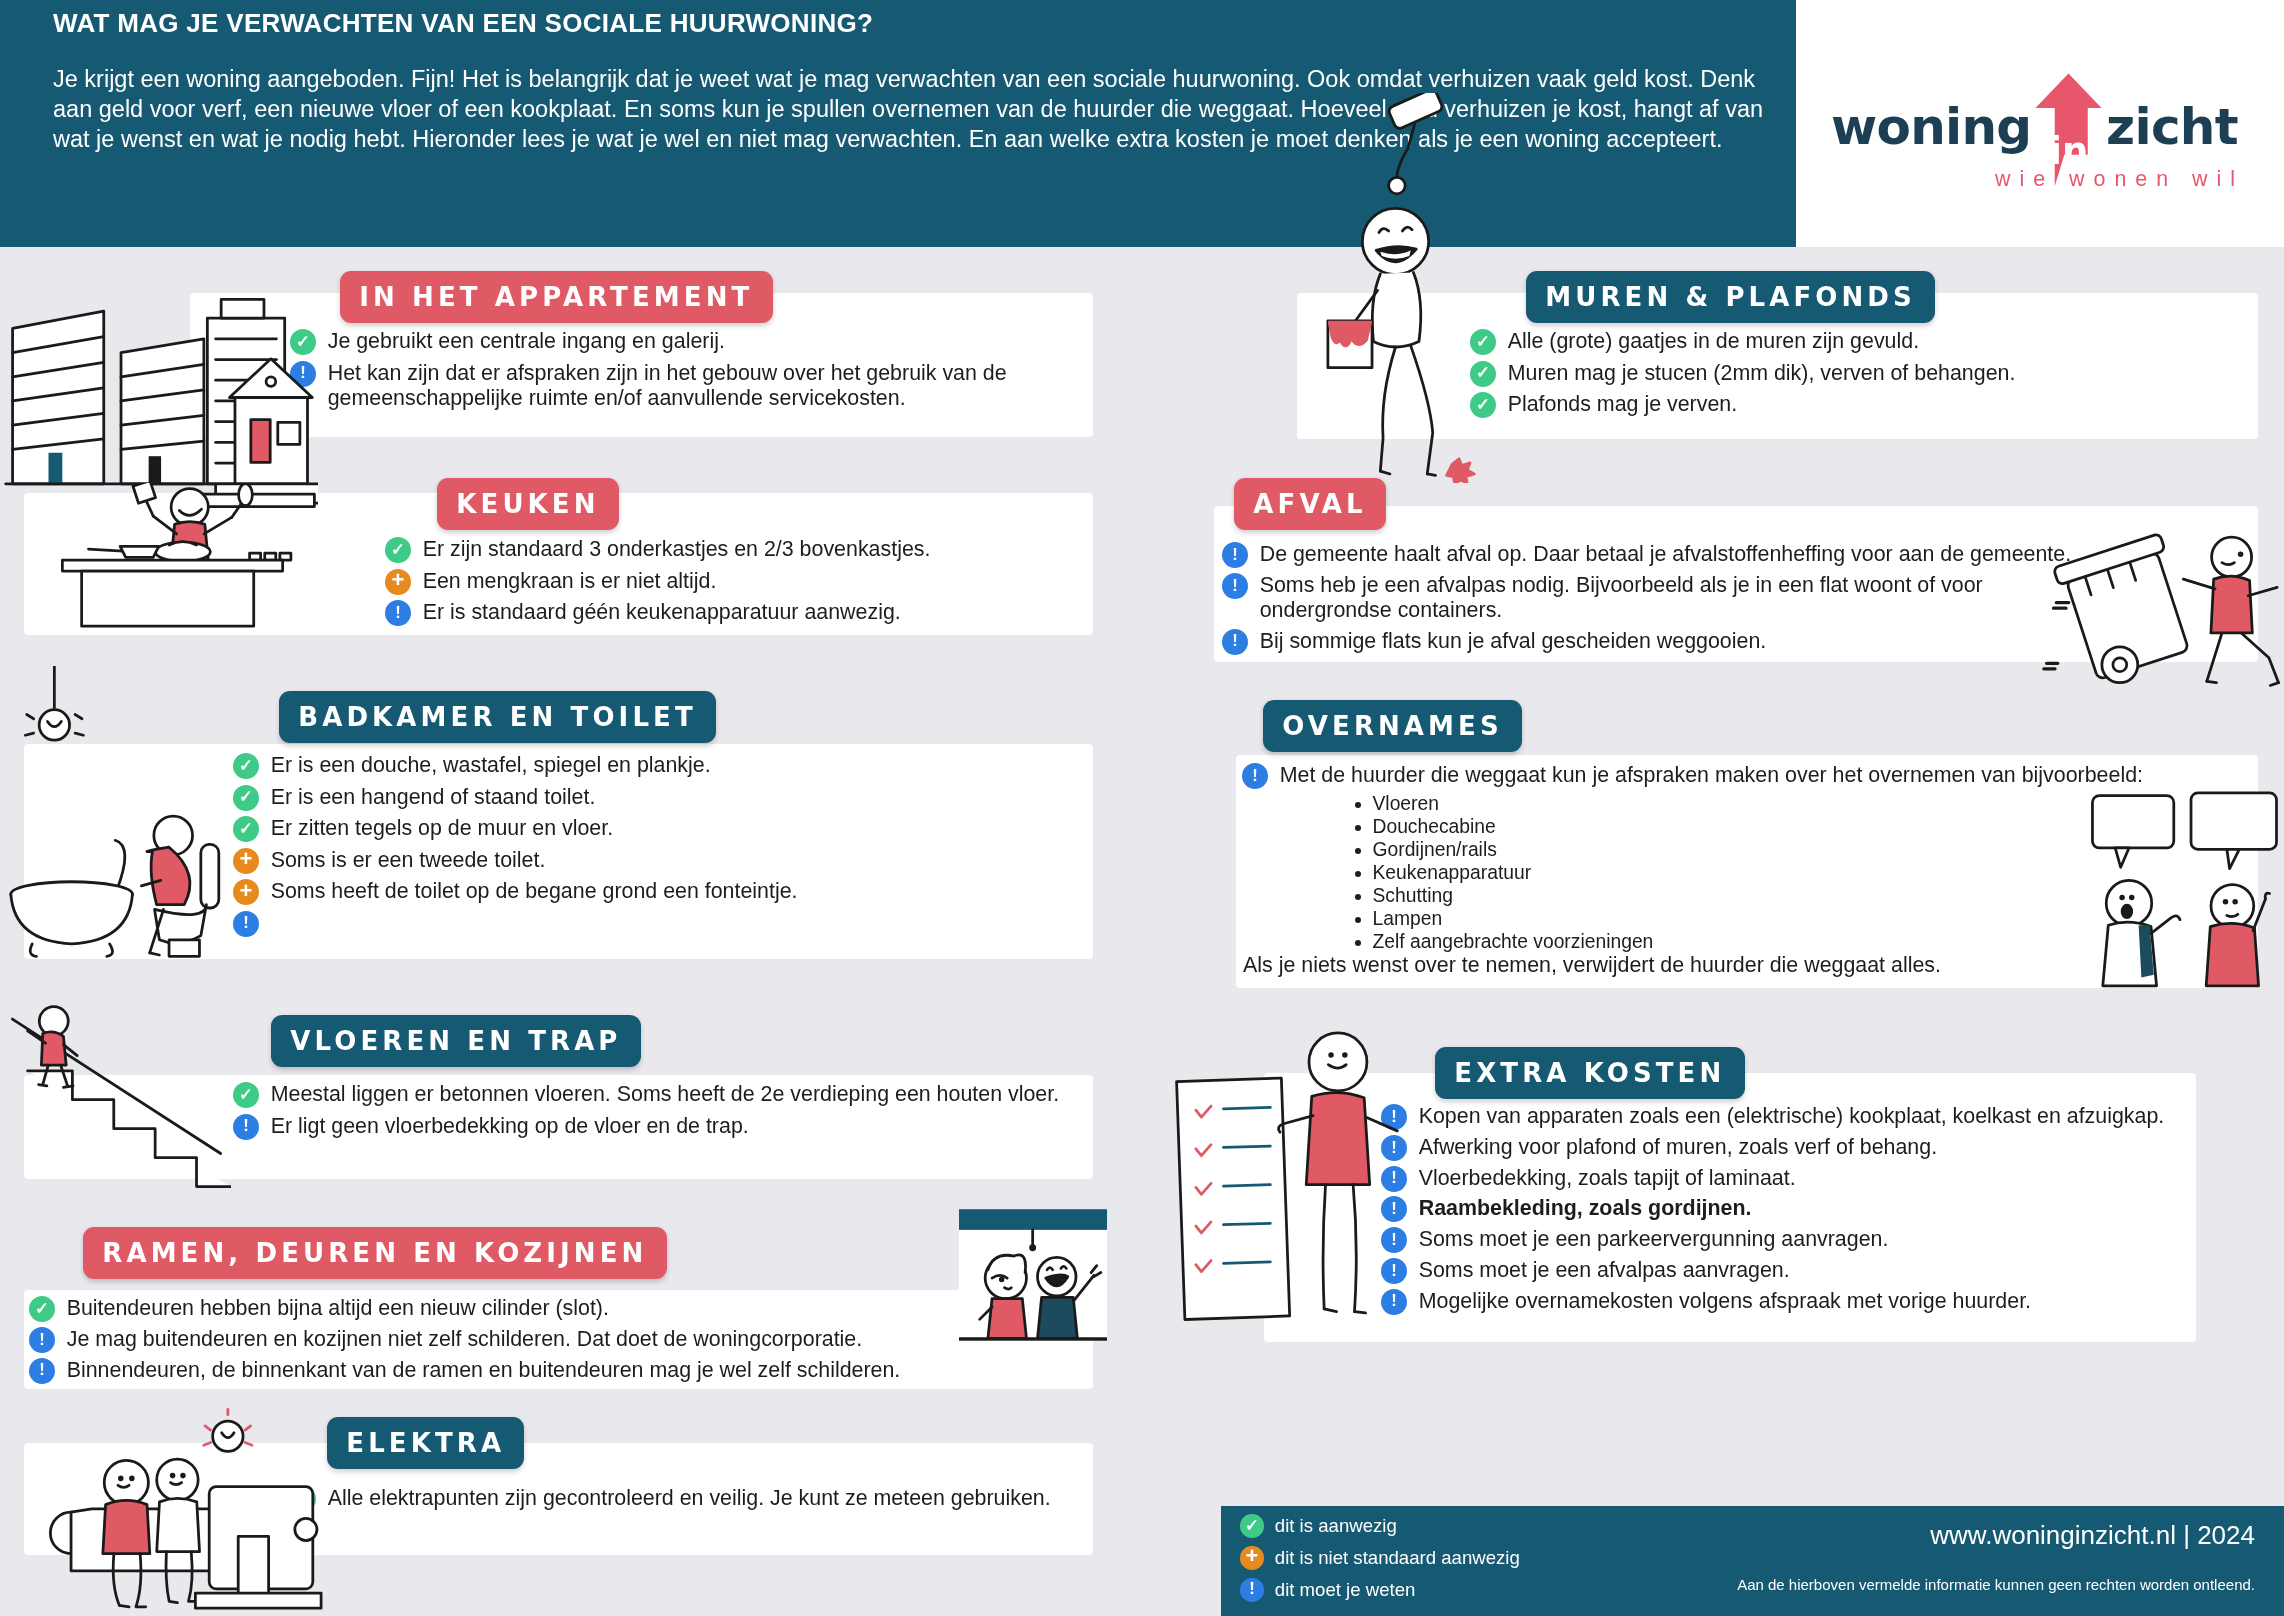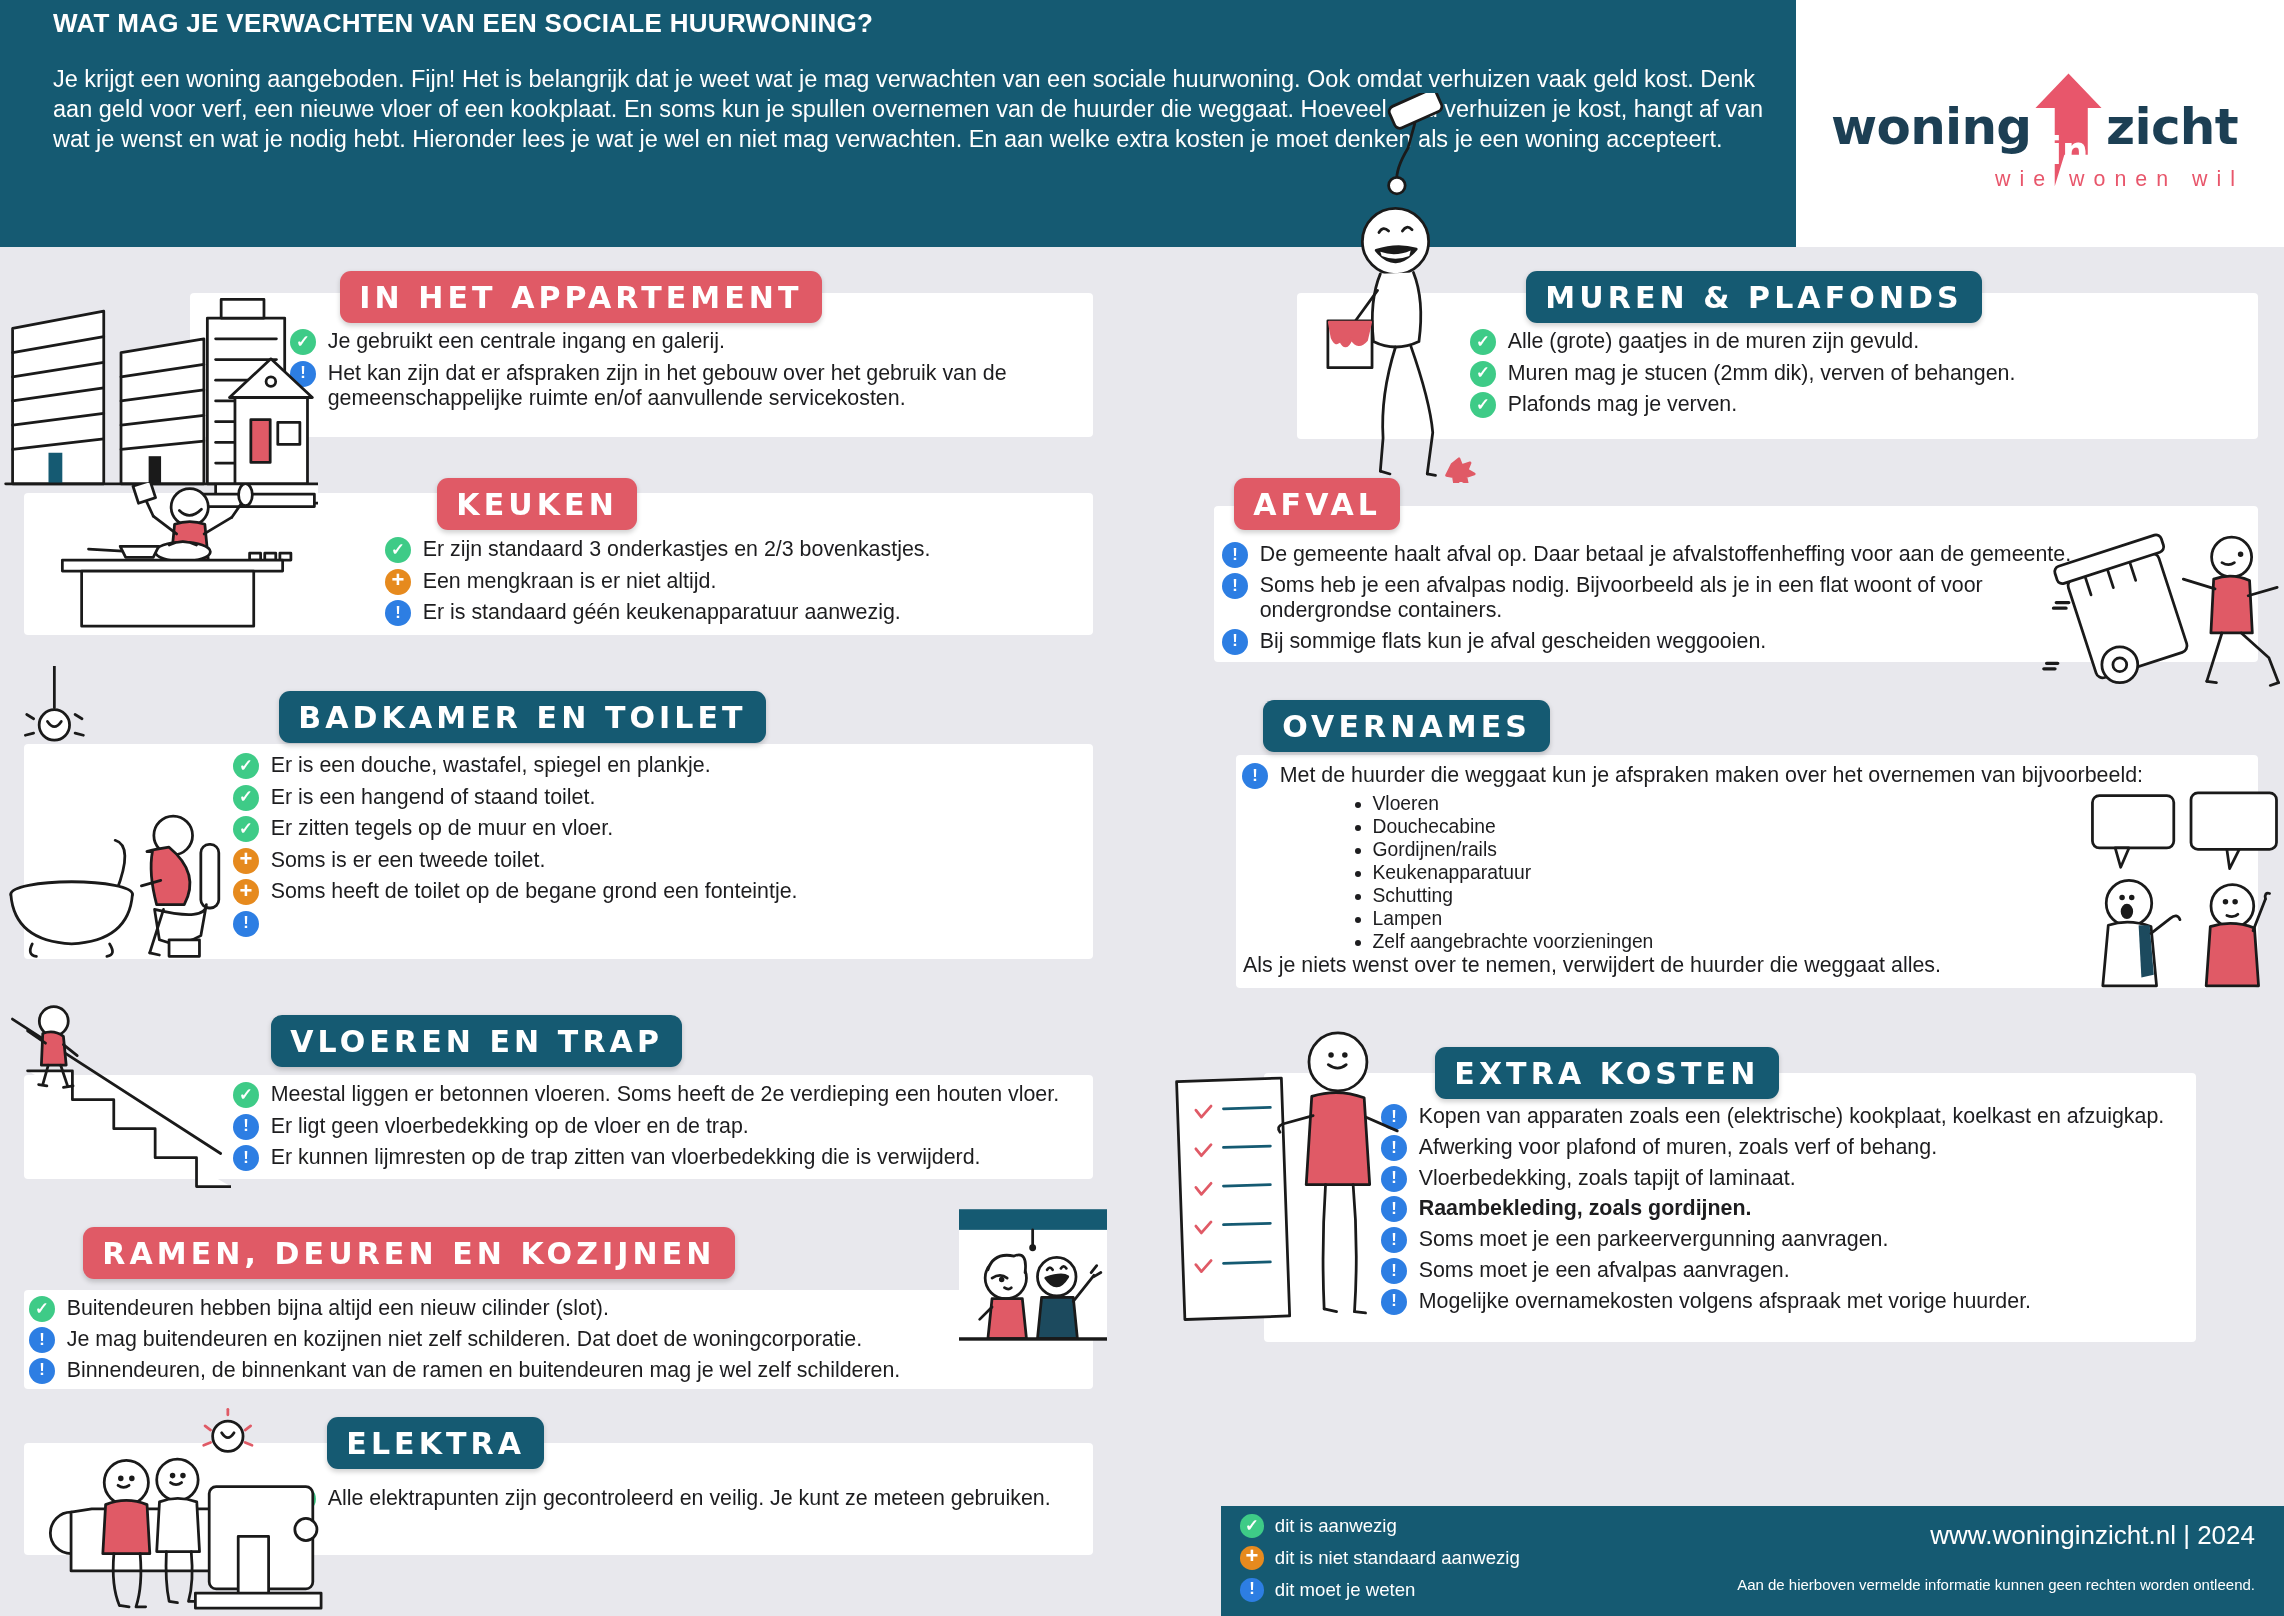--- a/index.html
+++ b/index.html
@@ -11,21 +11,21 @@
   .hdr .intro{position:absolute;left:53px;top:64px;width:1727px;color:#fff;font-size:23.5px;line-height:30px;}
   .logobox{position:absolute;left:1796px;top:0;width:488px;height:247px;background:#fff;z-index:2;}
   .logorow{position:absolute;left:35px;top:68px;display:flex;align-items:center;}
   .logoword{font-size:50px;font-weight:700;color:#1c3f54;letter-spacing:-0.7px;font-family:"DejaVu Sans",sans-serif;}
   .house{position:relative;width:69px;height:117px;margin:0 2.8px;transform:translateY(4.1px);}
   .house .in{position:absolute;left:50%;top:58px;transform:translateX(-50%);color:#fff;font-size:37px;font-weight:700;font-family:"DejaVu Sans",sans-serif;}
   .tagline{position:absolute;right:40px;top:167px;color:#e8566b;font-size:21.4px;letter-spacing:9px;white-space:nowrap;}
   
   .card{position:absolute;background:#fff;border-radius:4.1px;z-index:1;}
   .badge{position:absolute;z-index:6;height:52px;display:flex;align-items:center;justify-content:center;
-         padding:0 19.3px;border-radius:11px;color:#fff;font-weight:700;font-size:30px;letter-spacing:4.1px;
+         padding:0 19.3px;border-radius:11px;color:#fff;font-weight:700;font-size:26px;letter-spacing:4.1px;
          font-family:"DejaVu Sans",sans-serif;box-shadow:0 2.8px 5.5px rgba(0,0,0,.18);white-space:nowrap;}
   .badge.red{background:#e05a66;}
   .badge.teal{background:#155a72;}
   .items{position:absolute;z-index:4;display:flex;flex-direction:column;}
   .item{display:flex;align-items:flex-start;gap:11.7px;margin-bottom:5.5px;}
   .item .txt{font-size:21.4px;line-height:25.6px;}
   .ic{width:26px;height:26px;min-width:26px;border-radius:50%;display:flex;align-items:center;justify-content:center;color:#fff;}
   .ic::before{font-weight:900;font-size:16.6px;line-height:1;}
   .ic.check{background:#3ecb87;} .ic.check::before{content:"✓";}
   .ic.plus{background:#e68a1e;}  .ic.plus::before{content:"+";font-size:22px;margin-top:-2.8px;}
@@ -127,24 +127,20 @@
   <div class="card" style="left:24px;top:1075px;width:1069px;height:104px;"></div>
   <div class="badge teal" style="left:271px;top:1015px;">VLOEREN EN TRAP</div>
   <div class="items" style="left:233px;top:1082px;width:862px;">
     <div class="item">
         <span class="ic check"></span>
         <span class="txt">Meestal liggen er betonnen vloeren. Soms heeft de 2e verdieping een houten vloer.</span>
       </div>
     <div class="item">
         <span class="ic info"></span>
         <span class="txt">Er ligt geen vloerbedekking op de vloer en de trap.</span>
-      </div>
-    <div class="item">
-        <span class="ic info"></span>
-        <span class="txt">Er kunnen lijmresten op de trap zitten van vloerbedekking die is verwijderd.</span>
       </div>
   </div>
 
   <div class="card" style="left:24px;top:1290px;width:1069px;height:99px;"></div>
   <div class="badge red" style="left:83px;top:1227px;">RAMEN, DEUREN EN KOZIJNEN</div>
   <div class="items" style="left:29px;top:1296px;width:939px;">
     <div class="item" style="margin-bottom:4.8px;">
         <span class="ic check"></span>
         <span class="txt" style="line-height:25px;">Buitendeuren hebben bijna altijd een nieuw cilinder (slot).</span>
       </div>

